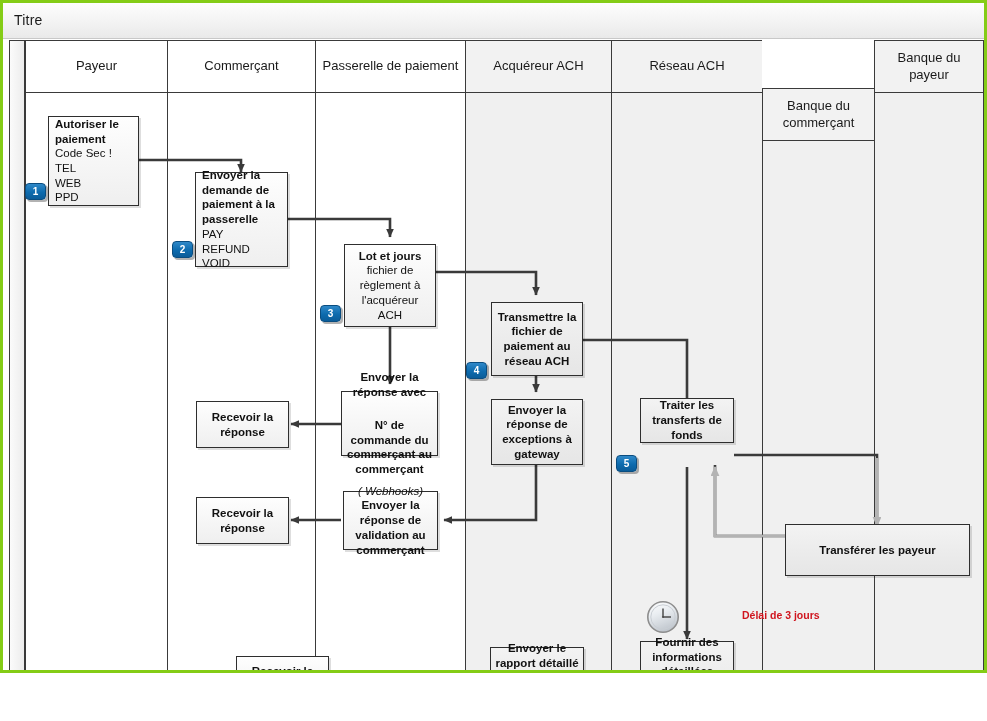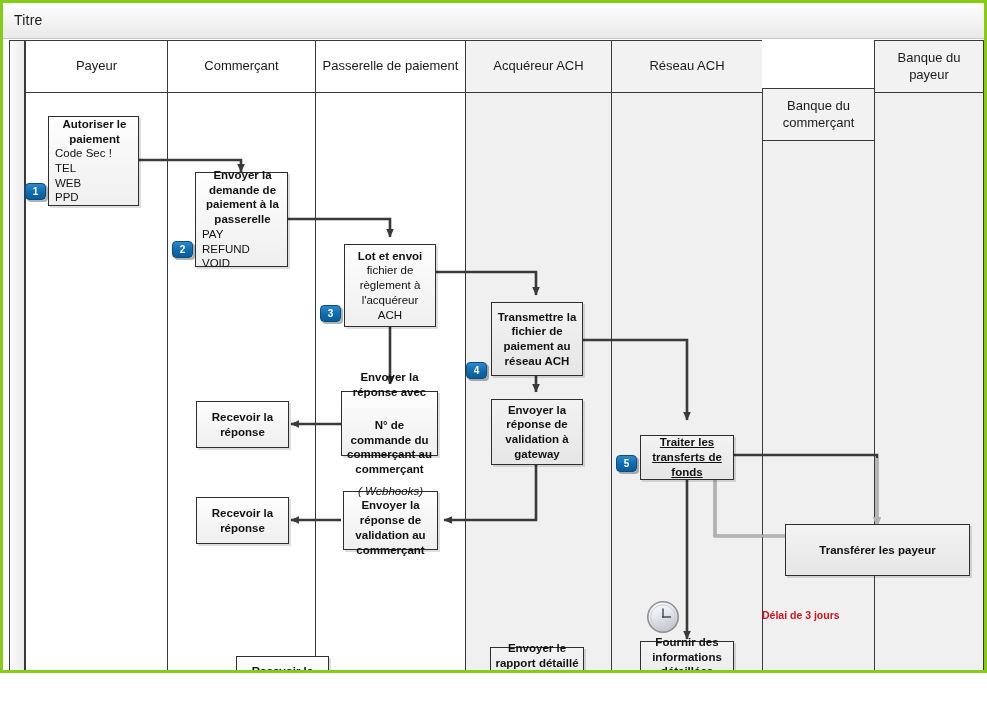--- a/index.html
+++ b/index.html
@@ -71,21 +71,21 @@
     border:1.4px solid #2e2e2e;
     background:linear-gradient(to bottom,#fefefe 0%,#f7f7f7 45%,#efefef 100%);
     box-shadow:2px 2px 0 rgba(0,0,0,.13);
     display:flex;flex-direction:column;align-items:center;justify-content:center;
     text-align:center;font-size:11.5px;color:#111;line-height:1.28;
     padding:3px 4px;
   }
   .node.greybg{
     background:linear-gradient(to bottom,#f3f3f3 0%,#ececec 50%,#e6e6e6 100%);
   }
-  .node.leftal{align-items:flex-start;text-align:center;justify-content:center;padding-left:6px;}
+  .node.leftal{align-items:flex-start;text-align:left;justify-content:center;padding-left:6px;}
   .node b{font-weight:bold;}
   .node .reg{font-weight:normal;}
   .node .ital{font-style:italic;font-weight:normal;}
 
   
   .badge{
     position:absolute;width:21px;height:17px;box-sizing:border-box;
     border-radius:4px;
     background:linear-gradient(to bottom,#2f88c8 0%,#0d6bae 55%,#0a5c99 100%);
     border:1px solid #0a4d80;
@@ -193,53 +193,53 @@
 
   <div class="node leftal" style="left:192px;top:169px;width:93px;height:95px;">
     <b>Envoyer la demande de paiement à la passerelle</b>
     <span class="reg">PAY</span>
     <span class="reg">REFUND</span>
     <span class="reg">VOID</span>
   </div>
   <div class="badge" style="left:169px;top:238px;">2</div>
 
   <div class="node" style="left:341px;top:241px;width:92px;height:83px;">
-    <b>Lot et envoi</b>
+    <b>Lot et jours</b>
     <span class="reg">fichier de règlement à l'acquéreur ACH</span>
   </div>
   <div class="badge" style="left:317px;top:302px;">3</div>
 
   <div class="node greybg" style="left:488px;top:299px;width:92px;height:74px;">
     <b>Transmettre la fichier de paiement au réseau ACH</b>
   </div>
   <div class="badge" style="left:463px;top:359px;">4</div>
 
   <div class="node" style="left:338px;top:388px;width:97px;height:65px;gap:18px;">
     <b>Envoyer la réponse avec</b>
     <b>N° de commande du commerçant au commerçant</b>
   </div>
 
   <div class="node greybg" style="left:488px;top:396px;width:92px;height:66px;">
-    <b>Envoyer la réponse de validation à gateway</b>
+    <b>Envoyer la réponse de exceptions à gateway</b>
   </div>
 
   <div class="node" style="left:193px;top:398px;width:93px;height:47px;">
     <b>Recevoir la réponse</b>
   </div>
 
   <div class="node" style="left:340px;top:488px;width:95px;height:59px;">
     <span class="ital">( Webhooks)</span>
     <b>Envoyer la réponse de validation au commerçant</b>
   </div>
 
   <div class="node" style="left:193px;top:494px;width:93px;height:47px;">
     <b>Recevoir la réponse</b>
   </div>
 
-  <div class="node greybg" style="left:637px;top:432px;width:94px;height:45px;text-decoration:underline;">
+  <div class="node greybg" style="left:637px;top:395px;width:94px;height:45px;">
     <b>Traiter les transferts de fonds</b>
   </div>
   <div class="badge" style="left:613px;top:452px;">5</div>
 
   <div class="node greybg" style="left:782px;top:521px;width:185px;height:52px;">
     <b>Transférer les payeur</b>
   </div>
 
   <svg class="clock" style="left:643px;top:597px;" viewBox="0 0 34 34">
     <defs>
@@ -248,21 +248,21 @@
         <stop offset="45%" stop-color="#e9edf1"></stop>
         <stop offset="100%" stop-color="#c2c8cf"></stop>
       </linearGradient>
     </defs>
     <circle cx="17" cy="17" r="15.2" fill="url(#cg)" stroke="#8d8d8d" stroke-width="1.6"></circle>
     <circle cx="17" cy="17" r="12.2" fill="none" stroke="#c9ced4" stroke-width="1"></circle>
     <path d="M17,17 V8.5" stroke="#4d4d4d" stroke-width="1.5" fill="none"></path>
     <path d="M17,17 H25" stroke="#4d4d4d" stroke-width="1.5" fill="none"></path>
     <circle cx="17" cy="17" r="1.1" fill="#4d4d4d"></circle>
   </svg>
-  <div class="note-red" style="left:711px;top:606px;padding-left:48px;">Délai de 3 jours</div>
+  <div class="note-red" style="left:691px;top:606px;padding-left:48px;">Délai de 3 jours</div>
 
   <div class="node greybg" style="left:637px;top:638px;width:94px;height:76px;">
     <b>Fournir des informations détaillées d'exception à l'acquéreur ACH</b>
   </div>
   <div class="badge" style="left:614px;top:668px;">6</div>
 
   <div class="node greybg" style="left:487px;top:644px;width:94px;height:62px;">
     <b>Envoyer le rapport détaillé des exceptions au commerçant</b>
   </div>
 

